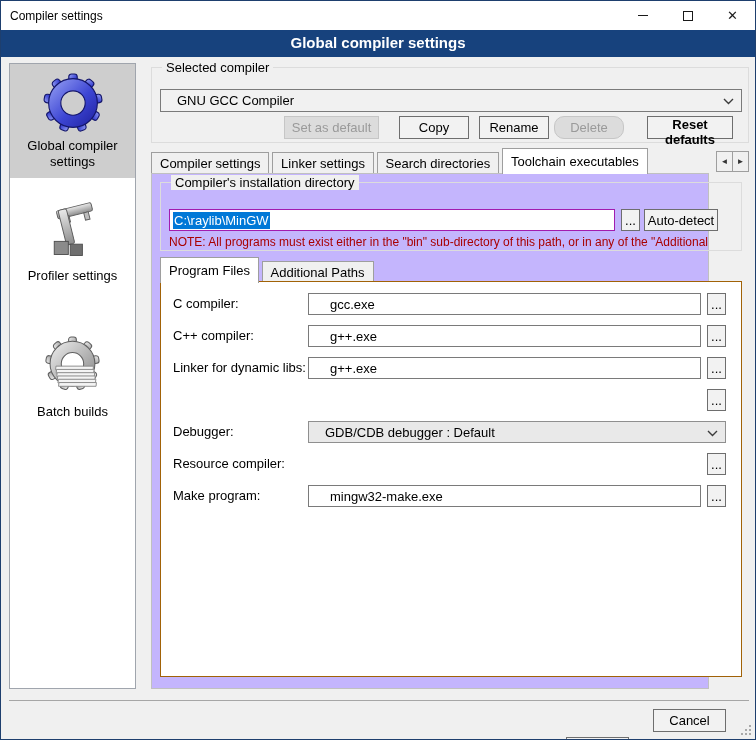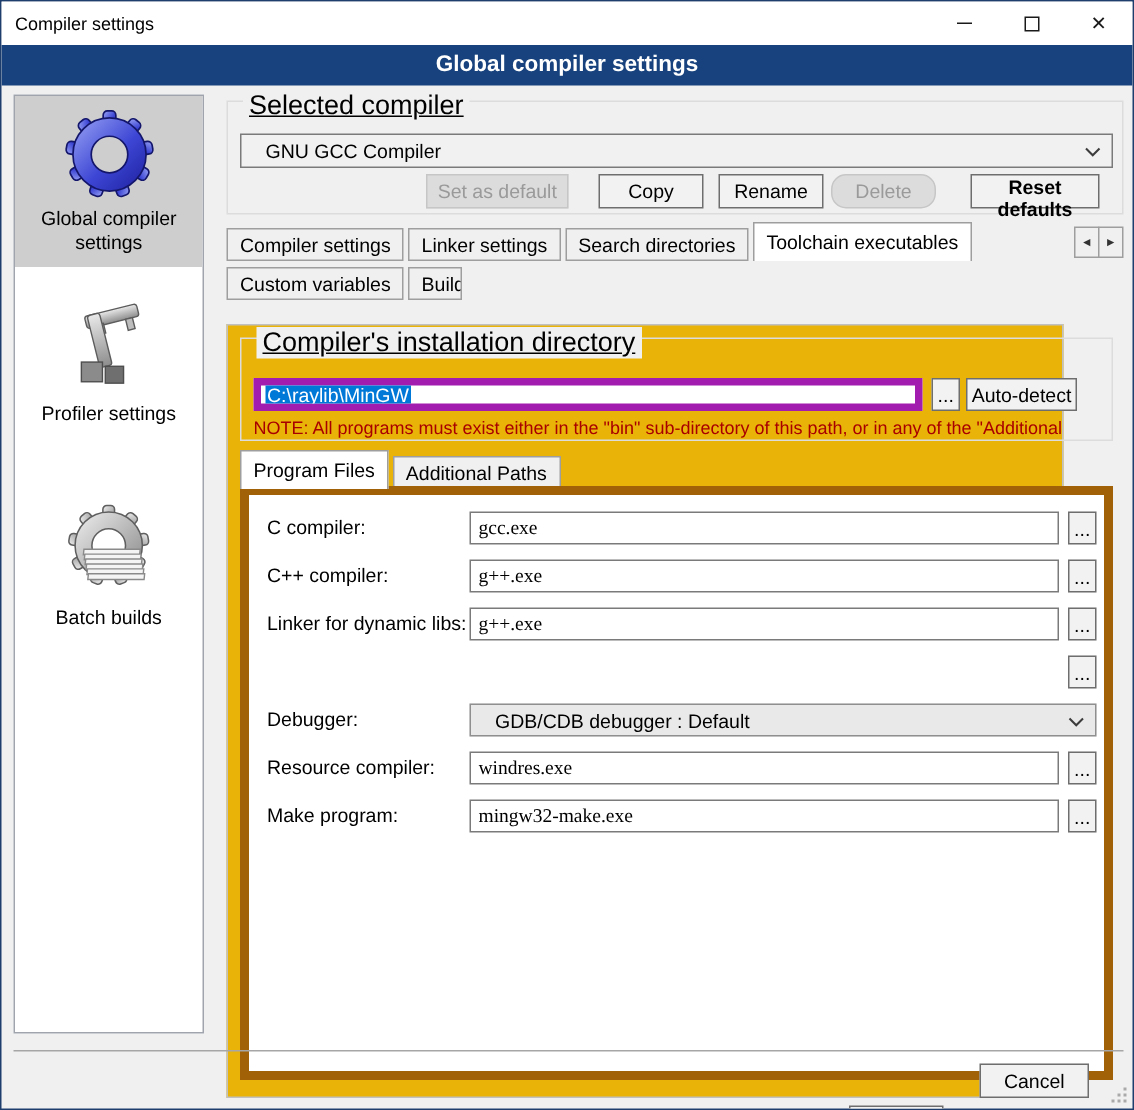--- a/index.html
+++ b/index.html
@@ -24,21 +24,21 @@
   .sidebar { position:absolute; left:8px; top:62px; width:127px; height:626px; background:#fff; border:1px solid #a0a5ad; overflow:hidden; }
   .side-item { width:100%; text-align:center; padding:8px 4px 8px; cursor:default; }
   .side-item.selected { background:#cecece; }
   .side-item .icon { display:block; margin:0 auto; }
   .side-label { display:block; margin-top:4px; line-height:16px; font-size:13px; }
   .side-item.m2 { margin-top:14px; }
   .side-item.m3 { margin-top:36px; }
 
   
   .groupbox { position:absolute; border:1px solid #dcdcdc; }
-  .gb-legend { position:absolute; top:-8px; left:10px; background:#f0f0f0; padding:0 4px; font-size:18px; white-space:nowrap;text-decoration:underline; }
+  .gb-legend { position:absolute; top:-8px; left:10px; background:#f0f0f0; padding:0 4px; font-size:13px; white-space:nowrap; }
 
   
   .gb-compiler { left:150px; top:66px; width:598px; height:76px; }
   .combo { position:absolute; height:23px; background:#f1f1f1; border:1px solid #7a7a7a; display:flex; align-items:center; padding:0 24px 0 16px; }
   .combo .chev { position:absolute; right:7px; top:8px; }
   .combo-main { left:8px; top:21px; width:582px; }
 
   .btn { background:#f2f2f2; border:1px solid #6e6e6e; font-family:inherit; font-size:13px; color:#000; text-align:center; padding:0; }
   .btn.disabled { background:#dcdcdc; border-color:#c6c6c6; color:#9a9a9a; }
   .cb-row .btn { position:absolute; top:48px; height:23px; }
@@ -52,39 +52,39 @@
   .tabstrip { position:absolute; left:150px; top:147px; width:598px; height:26px; }
   .tab { position:relative; display:inline-block; vertical-align:bottom; height:22px; margin-top:4px; margin-right:-1px;
          padding:0 8px; line-height:21px; background:#f0f0f0; border:1px solid #9e9e9e; white-space:nowrap; }
   .tab.active { height:26px; margin-top:0; line-height:25px; background:#fff; border-bottom:none; z-index:3; }
   .tab.clipped { width:36px; overflow:hidden; }
   .tab-arrows { position:absolute; right:0; top:3px; display:flex; }
   .tab-arrow { width:17px; height:21px; background:#f0f0f0; border:1px solid #9e9e9e; font-size:8px; color:#333;
                display:flex; align-items:center; justify-content:center; margin-left:-1px; }
 
   
-  .panel { position:absolute; left:150px; top:172px; width:558px; height:516px; background:#eab308; border:1px solid #c0c0c0;margin-top:43px; }
+  .panel { position:absolute; left:150px; top:172px; width:558px; height:516px; background:#c4b5fd; border:1px solid #c0c0c0; }
 
   .gb-install { left:8px; top:8px; width:582px; height:69px; }
-  .path-input { position:absolute; left:8px; top:26px; width:446px; height:22px; background:#fff; border:5px solid #a21caf;
+  .path-input { position:absolute; left:8px; top:26px; width:446px; height:22px; background:#fff; border:1px solid #a21caf;
                 display:flex; align-items:center; padding:0 3px; overflow:hidden; white-space:nowrap; }
   .sel-text { background:#0078d7; color:#fff; padding:1px 1px; }
   .b-browse-top { position:absolute; left:460px; top:26px; width:19px; height:22px; }
   .b-autodetect { position:absolute; left:483px; top:26px; width:74px; height:22px; }
   .note { position:absolute; left:8px; top:52px; width:578px; font-size:12px; color:#a80000; white-space:nowrap; overflow:hidden; }
 
   
   .subtabs { position:absolute; left:8px; top:83px; height:25px; }
-  .subpanel { position:absolute; left:8px; top:107px; width:582px; height:396px; background:#fff; border:6px solid #a16207; }
+  .subpanel { position:absolute; left:8px; top:107px; width:582px; height:396px; background:#fff; border:1px solid #a16207; }
   .subtabs .tab.active { background:#fff; }
 
   .frow { position:absolute; left:0; width:100%; height:22px; }
   .flabel { position:absolute; left:12px; line-height:22px; }
   .finput { position:absolute; left:147px; width:393px; height:22px; border:1px solid #7a7a7a; background:#fff;
-            font-family:Liberation Serif, serif; font-size:13px; padding:0 5px; }
+            font-family:Liberation Sans, sans-serif; font-size:13px; padding:0 21px; }
   .fbrowse { position:absolute; left:546px; width:19px; height:22px; }
   .fcombo { left:147px; width:418px; height:22px; background:#e9e9e9; border:1px solid #8f8f8f; }
   .r0{top:11px}.r1{top:43px}.r2{top:75px}.r3{top:107px}.r4{top:139px}.r5{top:171px}.r6{top:203px}
 
   
   .divider { position:absolute; left:8px; top:699px; width:740px; height:1px; background:#a6a6a6; }
   .b-ok     { position:absolute; left:565px; top:708px; width:63px; height:23px;margin-top:28px; }
   .b-cancel { position:absolute; left:652px; top:708px; width:73px; height:23px; }
   .grip { position:absolute; right:3px; bottom:3px; width:12px; height:12px; }
 </style>
@@ -267,21 +267,20 @@
         <div class="combo fcombo">
           <span>GDB/CDB debugger : Default</span>
           <svg class="chev" width="11" height="7" viewBox="0 0 11 7">
             <polyline points="1,1 5.5,5.5 10,1" fill="none" stroke="#3c3c3c" stroke-width="1.4"></polyline>
           </svg>
         </div>
       </div>
 
       <div class="frow r5">
         <span class="flabel">Resource compiler:</span>
-        <input class="finput" type="text" value="windres.exe" style="">
         <button class="btn fbrowse">...</button>
       </div>
 
       <div class="frow r6">
         <span class="flabel">Make program:</span>
         <input class="finput" type="text" value="mingw32-make.exe" style="">
         <button class="btn fbrowse">...</button>
       </div>
 
     </div>

